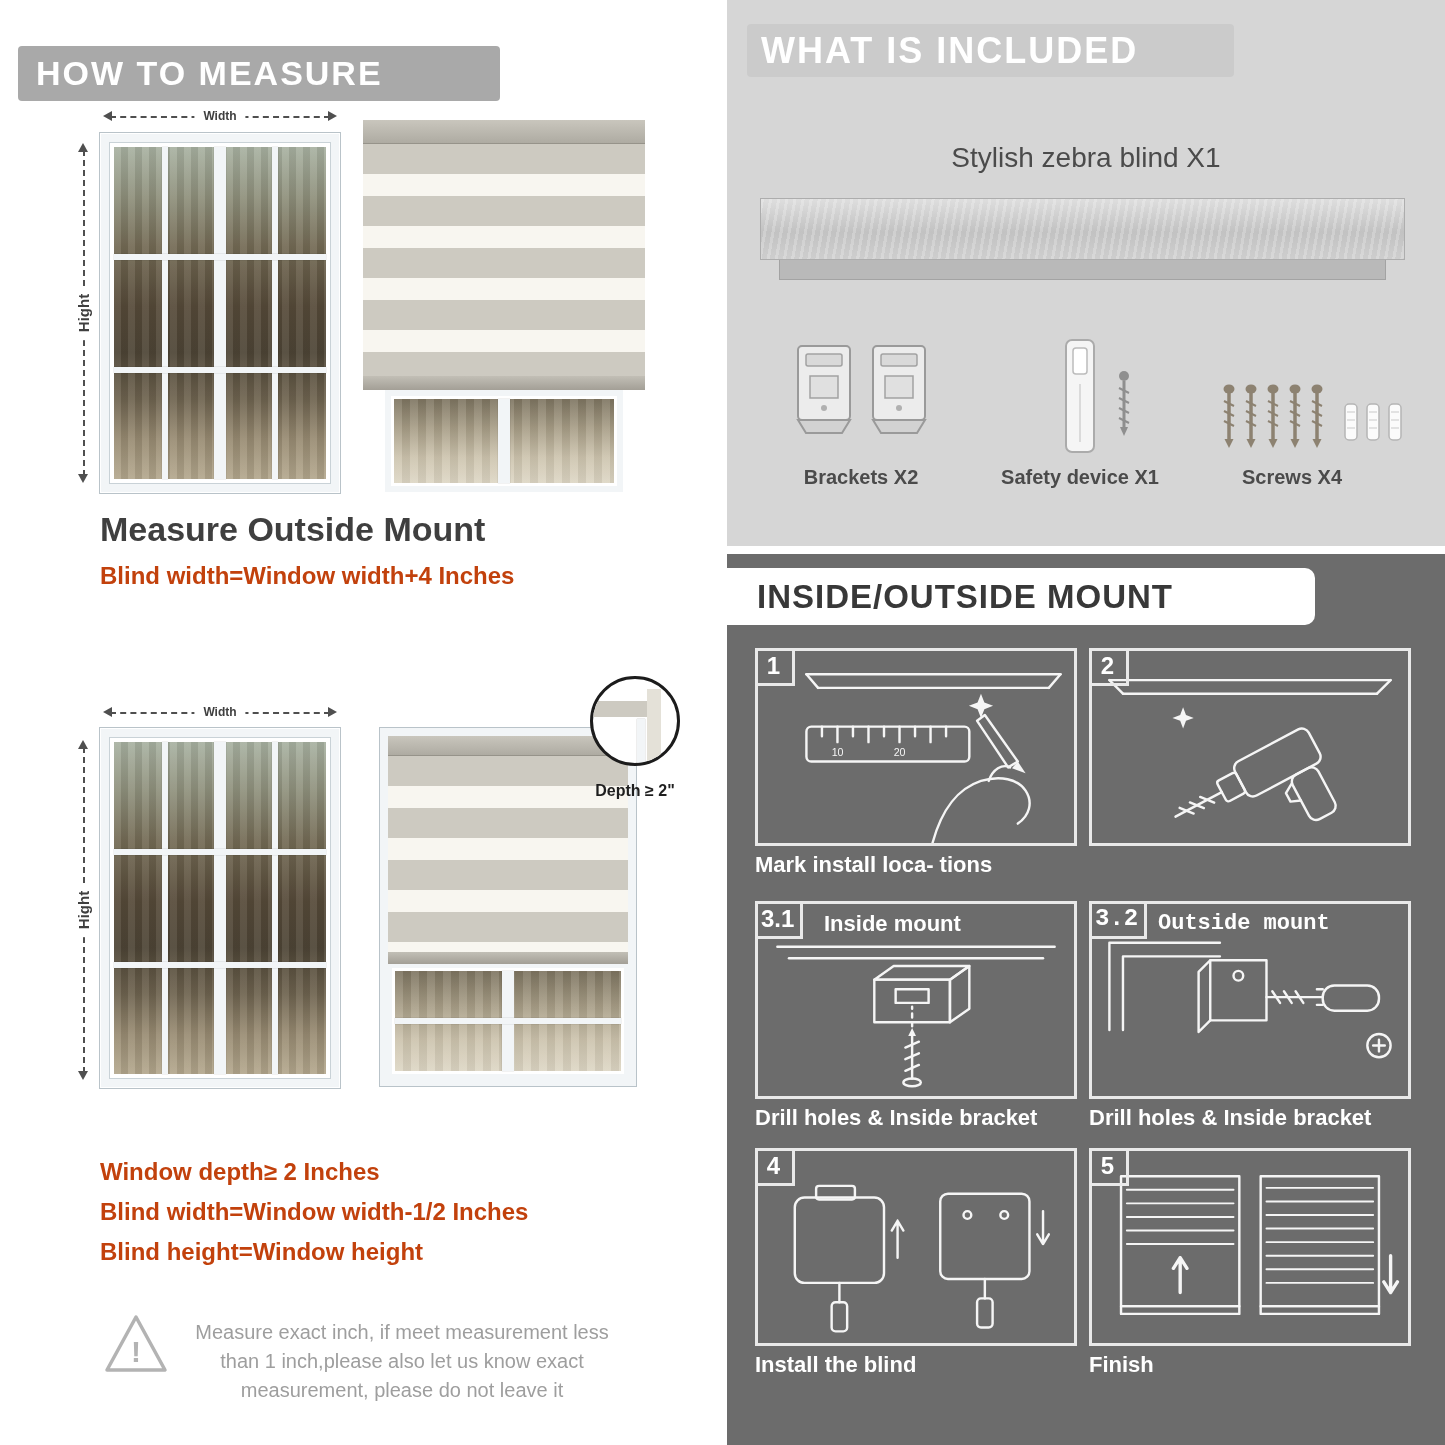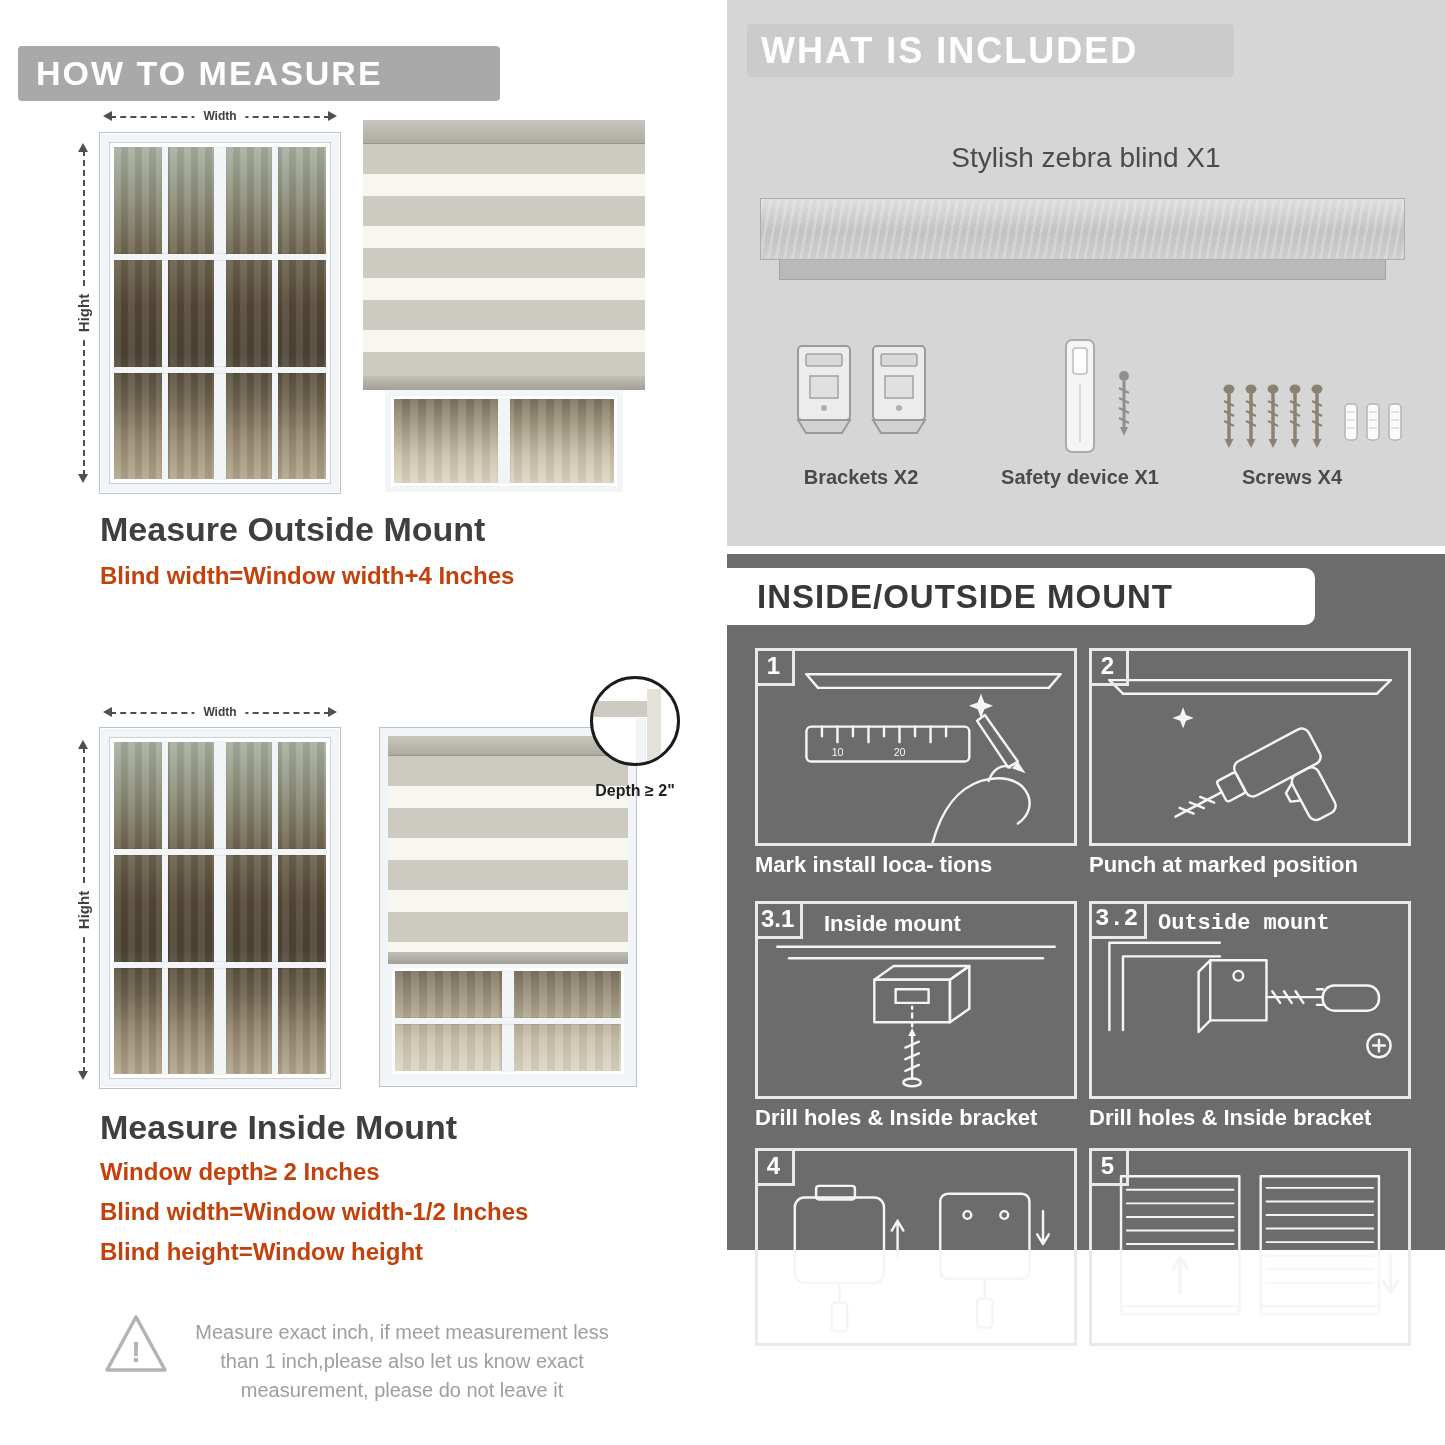--- a/index.html
+++ b/index.html
@@ -71,21 +71,21 @@
   .product-label { left:0; top:142px; width:718px; text-align:center; font-size:28px;
     font-weight:400; color:#4b4b4b; }
   .headrail-top { left:33px; top:198px; width:645px; height:62px;
     background:repeating-linear-gradient(100deg, rgba(255,255,255,.22) 0 3px, rgba(0,0,0,0) 3px 8px),
       linear-gradient(180deg,#dedede,#c2c2c2 55%,#cecece); border:1px solid #adadad; }
   .headrail-lip { left:52px; top:260px; width:607px; height:20px; background:#b9b9b9;
     border:1px solid #a3a3a3; border-top:none; }
   .item-label { font-size:20px; font-weight:700; color:#4b4b4b; text-align:center; white-space:nowrap; }
 
   
-  .mount-bg { left:727px; top:554px; width:718px; height:696px; background:#6c6c6c; }
+  .mount-bg { left:727px; top:554px; width:718px; height:891px; background:#6c6c6c; }
   .mount-banner { left:0; top:14px; width:588px; height:57px; background:#fff;
     border-radius:0 10px 10px 0; display:flex; align-items:center; padding-left:30px; }
   .mount-banner span { color:#383838; font-size:33px; font-weight:700; letter-spacing:1px; }
   .panel { width:322px; height:198px; border:3px solid #e9e9e9; }
   .panel-num { position:absolute; top:-3px; left:-3px; min-width:40px; height:38px; padding:0 6px;
     border-right:3px solid #e9e9e9; border-bottom:3px solid #e9e9e9; color:#fff;
     font-size:24px; font-weight:700; display:flex; align-items:center; justify-content:center; }
   .panel-title { position:absolute; top:7px; left:66px; color:#fff; font-size:22px; font-weight:700; }
   .panel-art { position:absolute; inset:0; width:100%; height:100%; }
   .panel-caption { width:340px; color:#fff; font-size:22px; font-weight:700; white-space:nowrap; }
@@ -177,21 +177,20 @@
     </div>
   </div>
 
   <div class="abs depth-circle" style="left:590px; top:676px;">
     <div class="dc-band-h"></div>
     <div class="dc-band-v"></div>
     <div class="dc-frame"></div>
   </div>
   <div class="abs depth-label" style="left:555px; top:782px; width:160px;">Depth ≥ 2"</div>
 
-  <div class="abs h2" style="left:100px; top:1108px;">Measure Inside Mount</div>
   <div class="abs measure-line" style="left:100px; top:1158px;">Window depth≥ 2 Inches</div>
   <div class="abs measure-line" style="left:100px; top:1198px;">Blind width=Window width-1/2 Inches</div>
   <div class="abs measure-line" style="left:100px; top:1238px;">Blind height=Window height</div>
 
   <svg class="abs" style="left:102px; top:1312px;" width="68" height="64" viewBox="0 0 68 64">
     <path d="M34 5 L63 58 L5 58 Z" fill="none" stroke="#b3b3b3" stroke-width="3.5" stroke-linejoin="round"></path>
     <text x="34" y="50" text-anchor="middle" font-size="30" font-weight="bold" fill="#b3b3b3">!</text>
   </svg>
   <div class="abs warning-text" style="left:178px; top:1318px; width:448px;">Measure exact inch, if meet measurement less than 1 inch,please also let us know exact measurement, please do not leave it</div>
 
@@ -292,21 +291,20 @@
           <rect x="148" y="102" width="86" height="40" rx="8"></rect>
           <rect x="126" y="110" width="22" height="24" rx="3"></rect>
           <path d="M72 122 H126"></path>
           <path d="M80 116 l10 12 M92 116 l10 12 M104 116 l10 12"></path>
           <rect x="194" y="142" width="30" height="52" rx="8"></rect>
           <path d="M194 148 l-10 6 v10 l10 4"></path>
         </g>
       </svg>
       <div class="panel-num">2</div>
     </div>
-    <div class="abs panel-caption" style="left:362px; top:298px;">Punch at  marked position</div>
 
     <div class="abs panel" style="left:28px; top:347px;">
       <svg class="panel-art" viewBox="0 0 322 198" fill="none" stroke="#f5f5f5" stroke-width="2.5" stroke-linecap="round" stroke-linejoin="round">
         <path d="M18 44 H304"></path>
           <path d="M30 56 H292"></path>
         <path d="M118 78 L196 78 L216 64 L138 64 Z"></path>
         <rect x="118" y="78" width="78" height="44"></rect>
         <path d="M196 78 L216 64 V108 L196 122 Z"></path>
         <rect x="140" y="88" width="34" height="14"></rect>
         <ellipse cx="157" cy="184" rx="9" ry="4"></ellipse>

